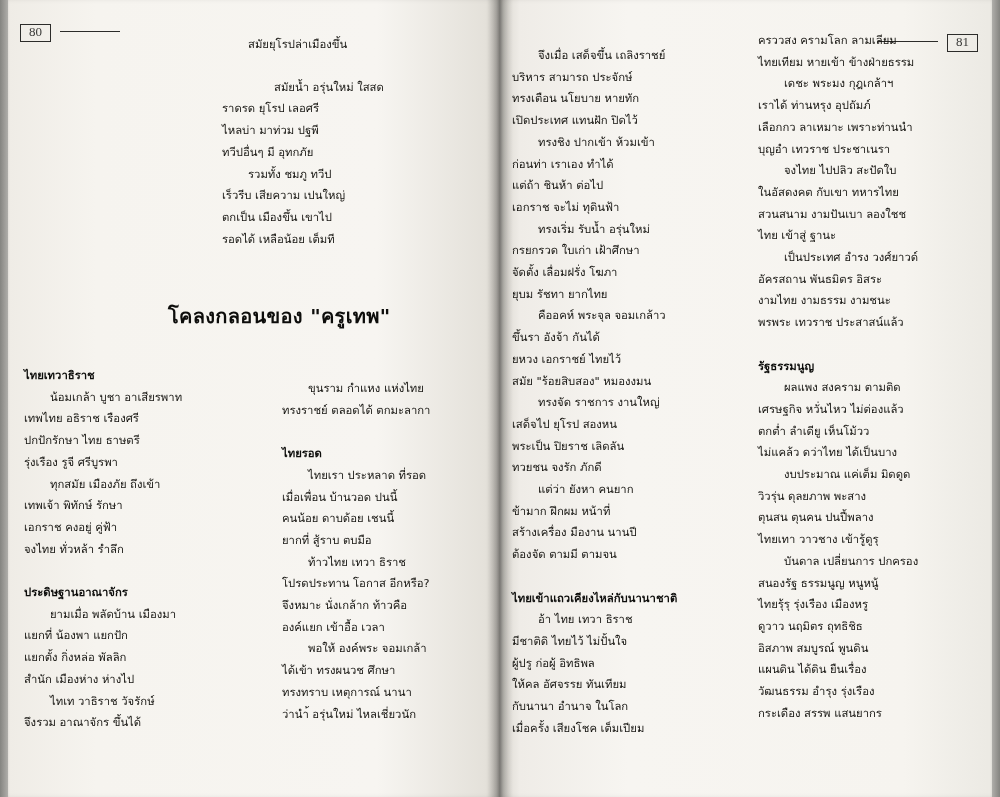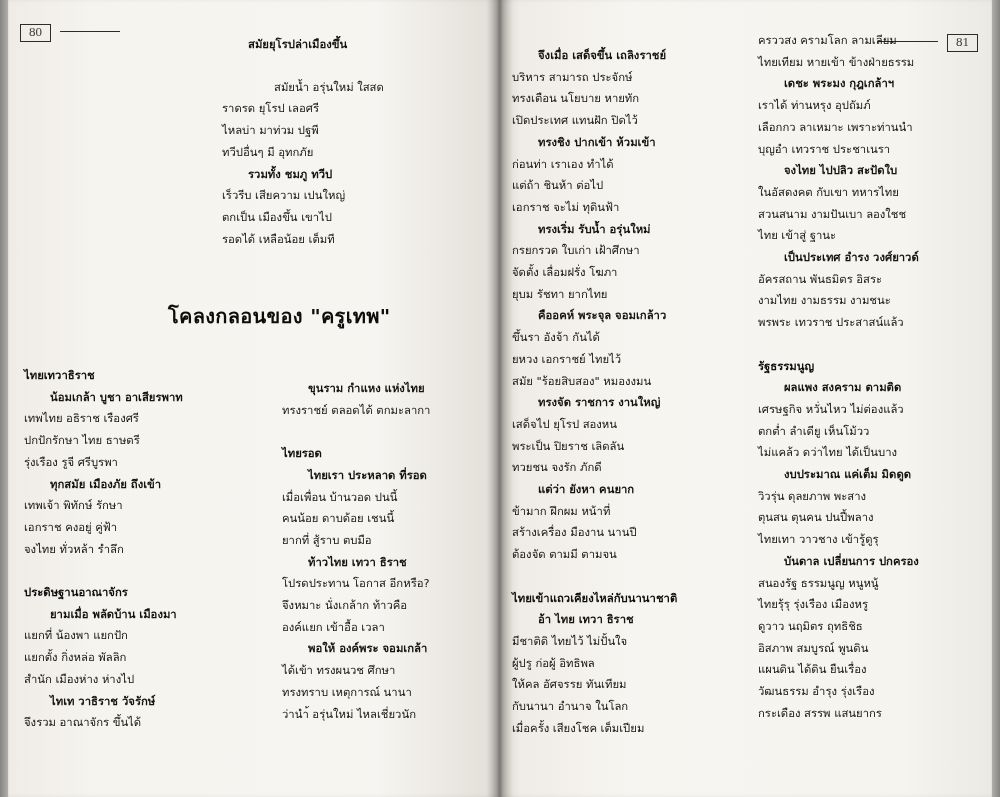--- a/index.html
+++ b/index.html
@@ -103,21 +103,21 @@
   
   .col {
     position: absolute;
     font-family: "DejaVu Sans", "Liberation Sans", sans-serif;
     font-size: 11.3px;
     line-height: 21.7px;
     color: #14130f;
     white-space: pre;
   }
   .line { white-space: pre; }
-  .indent1 { padding-left: 26px; font-weight: bold; }
+  .indent1 { padding-left: 26px; }
   .indent2 { padding-left: 52px; margin-top: 21px; }
   .heading-main {
     position: absolute;
     font-size: 20px;
     font-weight: bold;
     color: #0d0d0b;
     letter-spacing: 0.3px;
   }
   .sub-head {
     font-weight: bold;

